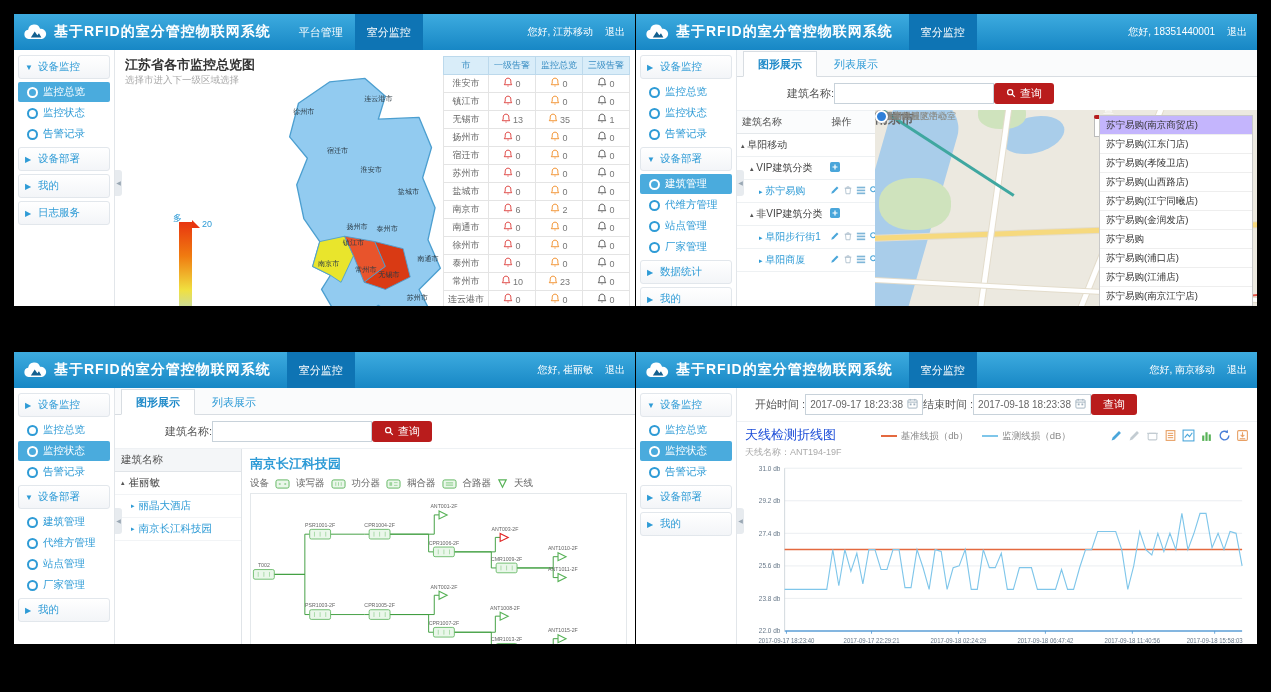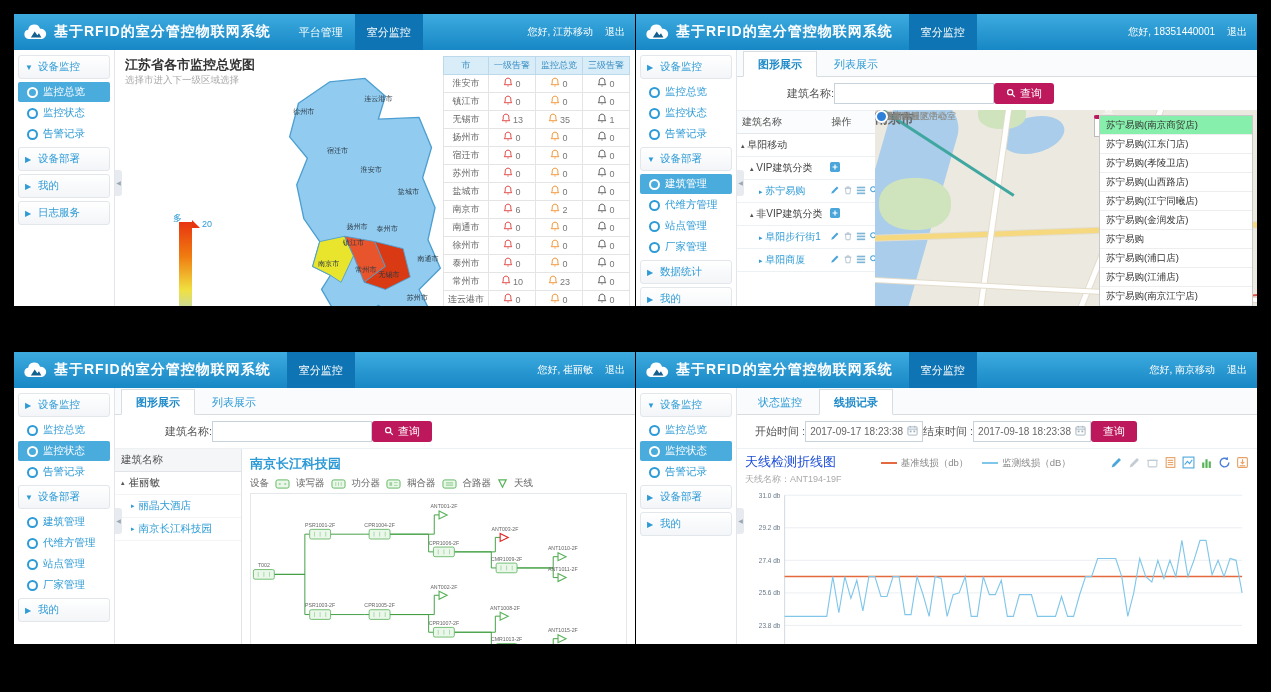--- a/index.html
+++ b/index.html
@@ -27,21 +27,21 @@
   .hdl{position:absolute;left:0;top:120px;width:7px;height:26px;background:#e7ebef;border-radius:0 3px 3px 0;
     color:#9aa8b4;font-size:6px;line-height:26px;text-align:center;z-index:6}
   .fab{position:absolute;width:15px;height:15px;border-radius:50%;right:2px;bottom:3px;z-index:7;
     background:radial-gradient(circle at 35% 35%,#ffc066,#f07f10);border:1px solid #e77a0c}
   
   .tabs{height:26px;background:#fafbfc;border-bottom:1px solid #d8dde2;display:flex;align-items:flex-end;padding-left:6px;gap:2px}
   .tab{font-size:11px;color:#2e9bd6;padding:5px 14px 4px;border:1px solid transparent;border-bottom:none}
   .tab.act{background:#fff;border:1px solid #d8dde2;border-bottom:1px solid #fff;color:#1f8ac9;font-weight:bold;margin-bottom:-1px}
   .formrow{height:33px;display:flex;align-items:center;gap:0;padding-left:50px;border-bottom:1px solid #eef1f4;background:#fff;font-size:11px;color:#555}
   .txt{height:19px;border:1px solid #c8d2da;width:150px;font-size:11px;padding:0 4px;color:#333}
-  .btn{background:#be185d;color:#fff;font-size:11px;border-radius:3px;padding:3px 12px;display:inline-flex;align-items:center;gap:4px;border:none;cursor:pointer}
+  .btn{background:#b91c1c;color:#fff;font-size:11px;border-radius:3px;padding:3px 12px;display:inline-flex;align-items:center;gap:4px;border:none;cursor:pointer}
   .datebox{display:inline-flex;align-items:center;gap:4px;border:1px solid #c8d2da;height:19px;padding:0 4px;font-size:10px;color:#666;background:#fff}
   
   .tl-title{position:absolute;left:10px;top:6px;font-size:13px;font-weight:bold;color:#333}
   .tl-sub{position:absolute;left:10px;top:24px;font-size:9.5px;color:#aaa}
   .grad{position:absolute;left:64px;top:172px;width:13px;height:102px;background:linear-gradient(#e83510,#f07b10,#f0e040,#a8d8f0)}
   .grad-tri{position:absolute;left:77px;top:170px;width:0;height:0;border-left:8px solid #e83510;border-top:8px solid transparent}
   .gl{position:absolute;font-size:9px;color:#2e9bd6}
   .alarm-tbl{border-collapse:collapse;font-size:9px;color:#777;position:absolute;right:5px;top:6px;background:#fff}
   .alarm-tbl th{background:#d9edf9;color:#3b8fc4;border:1px solid #bcd9ec;padding:2px 5px;font-weight:normal;font-size:9px}
   .alarm-tbl td{border:1px solid #e4e4e4;padding:1px 4px;text-align:center;height:15px}
@@ -68,21 +68,21 @@
   .r5{left:-6%;top:16%;width:46%;height:3px;background:#3fa7a0;transform:rotate(33deg);box-shadow:none}
   .r6{left:14%;top:88%;width:88%;height:2px;background:#e05548;transform:rotate(-6deg);box-shadow:none}
   .r7{left:80%;top:20%;height:80%;width:3px;background:#4a90d9;transform:rotate(10deg);box-shadow:none}
   .mlabel{font-size:9px;color:#8a8a84;white-space:nowrap}
   .mlabel.big{font-size:13px;color:#666;font-weight:bold}
   .msearch{top:5px;right:163px;display:flex;gap:4px;z-index:4}
   .msinp{width:118px;height:20px;background:#fff;border:1px solid #bbb;font-size:10px;color:#333;
     display:flex;align-items:center;justify-content:space-between;padding:0 4px}
   .mlist{top:5px;right:4px;width:152px;background:#fff;border:1px solid #c9c9c9;font-size:9.5px;color:#333;z-index:4;position:absolute}
   .mlist div{padding:2.5px 6px;border-bottom:1px solid #eee;white-space:nowrap;overflow:hidden;position:static}
-  .mlist div.sel{background:#86efac}
+  .mlist div.sel{background:#c4b5fd}
   
   .bl-wrap{display:flex;height:calc(100% - 60px)}
   .bl-tree{width:126px;border-right:1px solid #e0e4e8;font-size:10.5px;color:#444;flex-shrink:0}
   .bl-tree .th{background:#f4f6f8;border-bottom:1px solid #e0e4e8;padding:4px 6px;color:#555}
   .bl-tree .row{padding:4px 6px;display:flex;gap:4px;align-items:center;border-bottom:1px solid #f2f4f6}
   .bl-tree .row.child{padding-left:16px;color:#2e9bd6}
   .bl-detail{flex:1;padding:4px 8px 2px;position:relative;overflow:hidden}
   .bl-title{color:#2e9bd6;font-weight:bold;font-size:13px;margin:2px 0 4px}
   .lg{font-size:9.5px;color:#666;display:flex;align-items:center;gap:6px;margin:2px 0}
   .chip{width:44px;height:9px;display:inline-block}
@@ -1042,24 +1042,20 @@
           <span class="ar">▶</span>
           <span>设备部署</span>
         </div>
         <div class="g">
           <span class="ar">▶</span>
           <span>我的</span>
         </div>
       </div>
     <div class="main">
       <span class="hdl">◀</span>
-      <div class="tabs">
-          <div class="tab">状态监控</div>
-          <div class="tab act">线损记录</div>
-        </div>
       <div class="formrow" style="padding-left:18px">
         <span>开始时间 :</span>
         <span class="datebox">
           <span>2017-09-17 18:23:38</span>
           <span class="ic-cal"><svg width="11" height="11" viewBox="0 0 12 12">
                 <rect x="1" y="2" width="10" height="9" rx="1" fill="#fff" stroke="#9fb0bd"></rect>
                 <line x1="1" y1="4.5" x2="11" y2="4.5" stroke="#9fb0bd"></line>
                 <line x1="3.5" y1="1" x2="3.5" y2="3" stroke="#9fb0bd"></line>
                 <line x1="8.5" y1="1" x2="8.5" y2="3" stroke="#9fb0bd"></line>
                 <rect x="3" y="6" width="2" height="2" fill="#9fb0bd"></rect>

